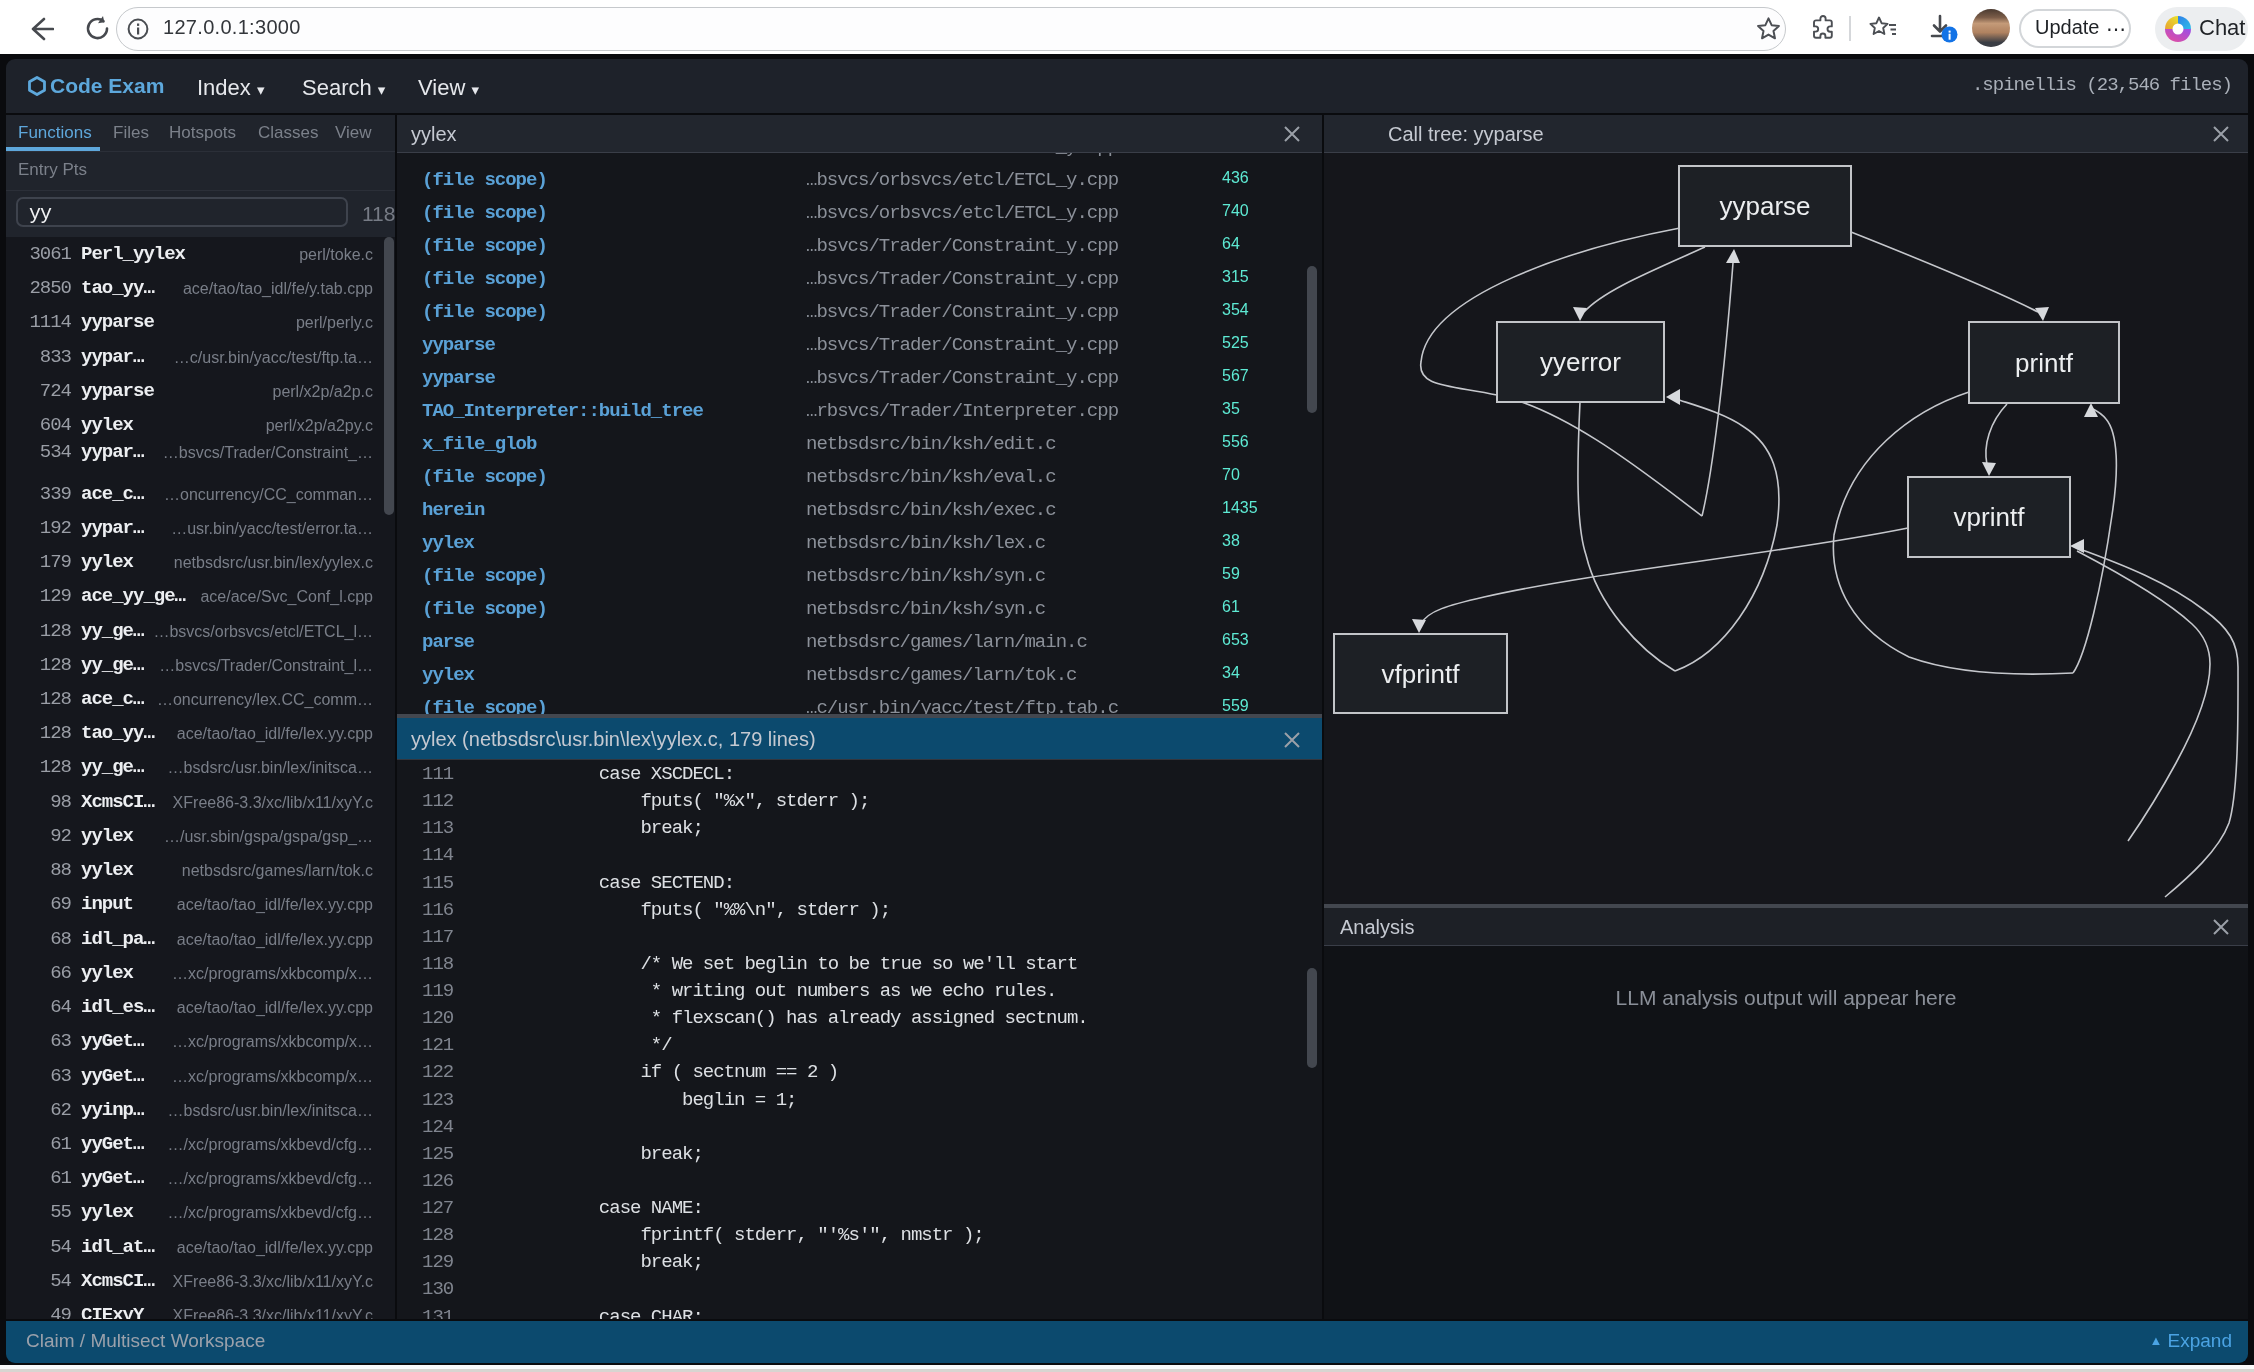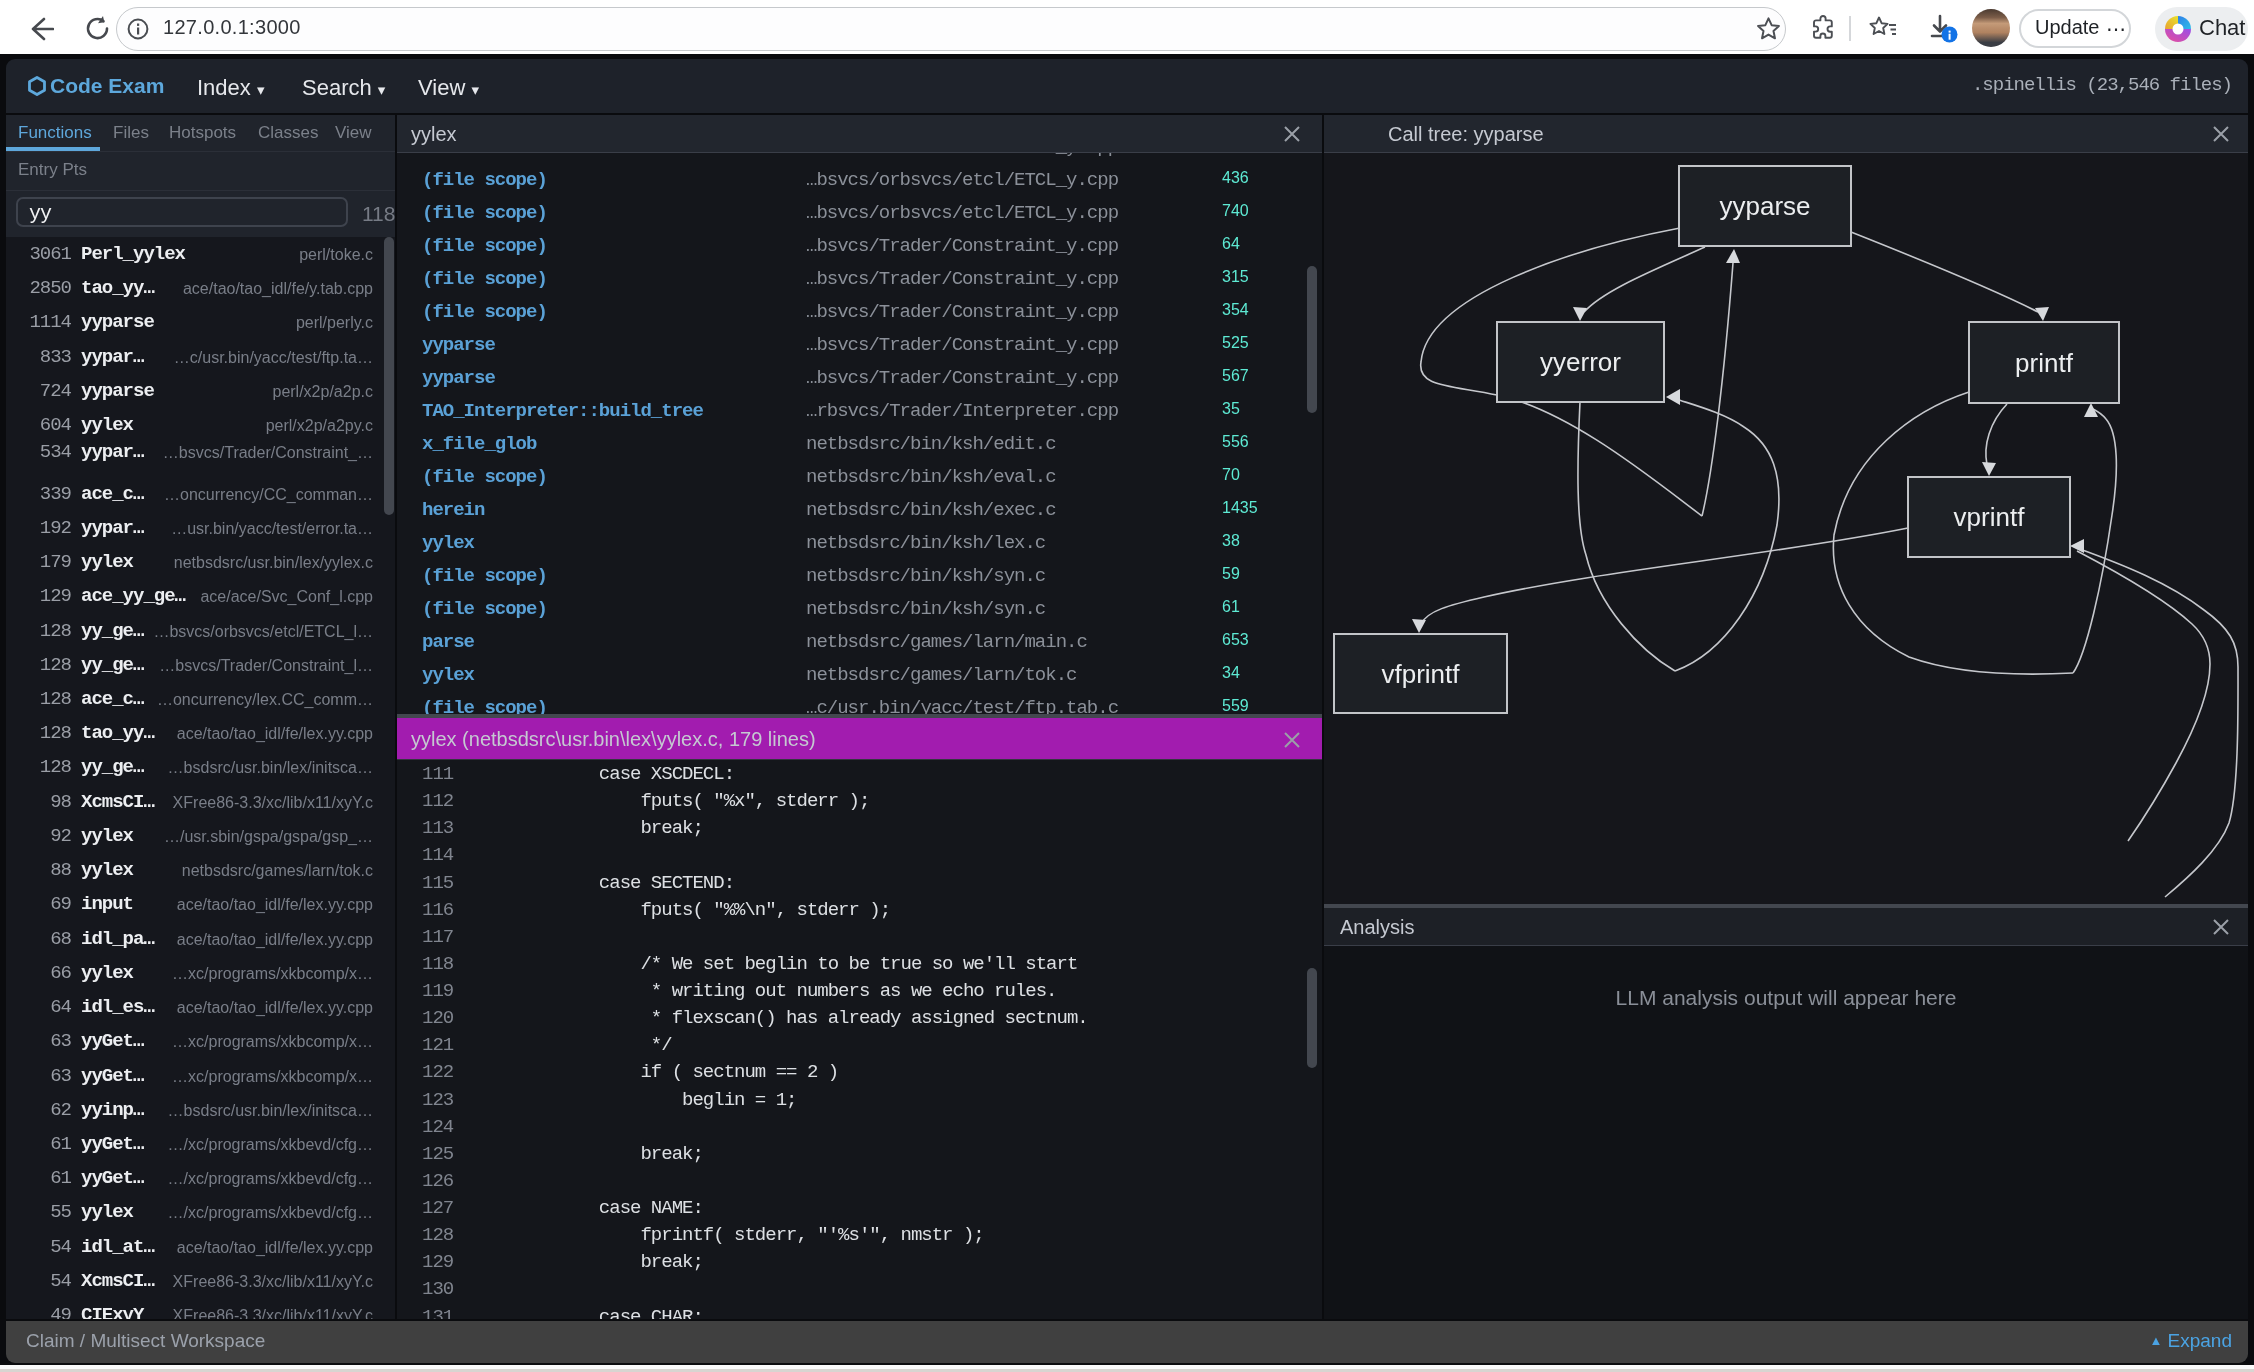--- a/index.html
+++ b/index.html
@@ -35,21 +35,21 @@
 
 #codepanel { position:absolute; left:397px; top:718px; width:925px; height:601px; background:#14161b; overflow:hidden; }
 #middivider { position:absolute; left:397px; top:713.5px; width:925px; height:4.5px; background:#43474f; }
 #rightdivider { position:absolute; left:1324px; top:903.5px; width:924px; height:4.5px; background:#43474f; }
 #codepre { position:absolute; left:25px; top:43px; font-family:"Liberation Mono",monospace; font-size:19px; letter-spacing:-1px; line-height:27.13px; white-space:pre; color:#dde0e4; }
 #codepre .ln { color:#80858f; }
 
 #graphpanel { position:absolute; left:1324px; top:115px; width:924px; height:788.5px; background:#15161b; overflow:hidden; }
 #analysispanel { position:absolute; left:1324px; top:908px; width:924px; height:411px; background:#101216; overflow:hidden; }
 
-#statusbar { position:absolute; left:6px; top:1321px; width:2242px; height:42px; background:#404040; border-radius:0 0 9px 9px; }
+#statusbar { position:absolute; left:6px; top:1321px; width:2242px; height:42px; background:#0c4a6e; border-radius:0 0 9px 9px; }
 #bottomstrip { position:absolute; left:0; top:1363px; width:2254px; height:9px; background:#0b0c0e; }
 #bottomwhite { position:absolute; left:0; top:1364.5px; width:2254px; height:4.5px; background:#fafafa; }
 #bottomlight { position:absolute; left:0; top:1369px; width:2254px; height:3px; background:#d8d5d1; }
 .thumb { position:absolute; width:10px; border-radius:5px; background:#43474f; }
 </style>
 </head>
 <body>
 
 <div id="chrome">
   <svg class="cicon" style="left:28px;top:16px" width="26" height="26" viewBox="0 0 26 26">
@@ -398,21 +398,21 @@
     <div class="xbtn" style="left:882px;">
         <svg width="26" height="26" viewBox="0 0 26 26">
           <path d="M6 6 L20 20 M20 6 L6 20" stroke="#9ba0a8" stroke-width="2" fill="none"></path>
         </svg>
       </div>
   </div>
   <div class="thumb" style="left:910px;top:151px;height:147px;"></div>
 </div>
 
 <div id="codepanel">
-  <div class="phead" style="width:925px;height:42px;background:#a21caf;border-bottom:1px solid #33363e;">
+  <div class="phead" style="width:925px;height:42px;background:#0c4a6e;border-bottom:1px solid #33363e;">
       <div class="ptitle" style="top:10px;">yylex (netbsdsrc\usr.bin\lex\yylex.c, 179 lines)</div>
     <div class="xbtn" style="left:882px;top:9px;">
         <svg width="26" height="26" viewBox="0 0 26 26">
           <path d="M6 6 L20 20 M20 6 L6 20" stroke="#9ba0a8" stroke-width="2" fill="none"></path>
         </svg>
       </div>
   </div>
   <div id="codepre"><span class="ln">111</span>              case XSCDECL:
 <span class="ln">112</span>                  fputs( "%x", stderr );
 <span class="ln">113</span>                  break;

